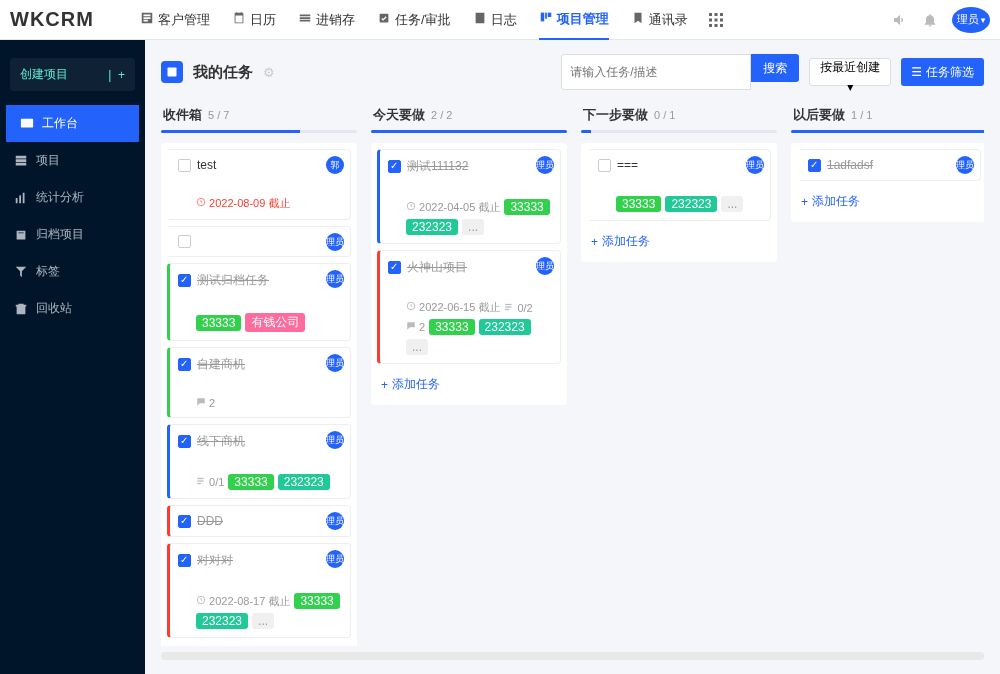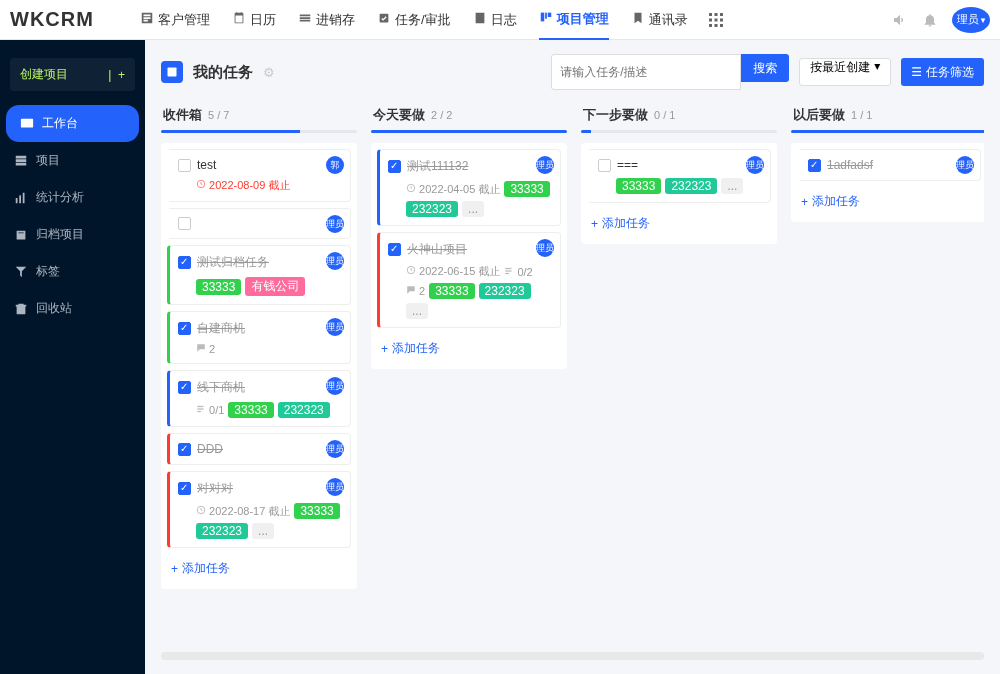--- a/index.html
+++ b/index.html
@@ -13,37 +13,37 @@
 .nav-item.active { color: #2362fb; border-bottom: 2px solid #2362fb; font-weight: 600; }
 .nav-item svg { width: 14px; height: 14px; }
 .nav-apps { width: 16px; height: 16px; }
 .header-right { margin-left: auto; display: flex; align-items: center; gap: 14px; }
 .header-right svg { width: 16px; height: 16px; fill: #bbb; }
 .avatar { width: 26px; height: 26px; border-radius: 50%; background: #2362fb; color: #fff; display: flex; align-items: center; justify-content: center; font-size: 11px; gap: 2px; padding: 0 4px; width: auto; min-width: 38px; }
 
 
 .container { display: flex; height: calc(100% - 40px); }
 .sidebar { width: 145px; background: #001529; color: #adb5c0; padding-top: 12px; }
-.create-proj { margin: 6px 10px 14px; padding: 8px 10px; background: rgba(255,255,255,.06); border-radius: 4px; display: flex; align-items: center; justify-content: space-between; font-size: 12px; color: #bef264; }
+.create-proj { margin: 6px 10px 14px; padding: 8px 10px; background: rgba(255,255,255,.06); border-radius: 4px; display: flex; align-items: center; justify-content: space-between; font-size: 12px; color: #5eead4; }
 .side-item { display: flex; align-items: center; gap: 8px; padding: 10px 14px; font-size: 12px; cursor: pointer; }
-.side-item.active { background: #2362fb; color: #fff; border-radius: 13px; margin: 0 6px; }
+.side-item.active { background: #2362fb; color: #fff; border-radius: 0; margin: 0 6px; }
 .side-item svg { width: 14px; height: 14px; fill: currentColor; }
 
 
 .main { flex: 1; background: #f5f6fa; padding: 14px 16px; overflow: hidden; display: flex; flex-direction: column; }
 .top-bar { display: flex; align-items: center; gap: 10px; margin-bottom: 12px; }
 .title-badge { width: 22px; height: 22px; background: #2362fb; border-radius: 4px; display: flex; align-items: center; justify-content: center; }
 .title-badge svg { width: 12px; height: 12px; fill: #fff; }
 .page-title { font-size: 15px; font-weight: 600; }
 .gear-small { color: #ccc; font-size: 13px; }
 .top-bar .spacer { flex: 1; }
 .search-box { display: flex; }
 .search-box input { width: 190px; height: 36px; border: 1px solid #ddd; border-radius: 3px 0 0 3px; padding: 0 8px; font-size: 12px; outline: none; }
 .search-btn { height: 28px; padding: 0 12px; background: #2362fb; color: #fff; border: none; border-radius: 0 3px 3px 0; font-size: 12px; cursor: pointer; }
-.sort-btn { height: 28px; padding: 0 10px; background: #fff; border: 1px solid #ddd; border-radius: 3px; font-size: 12px; display: flex; gap: 4px; cursor: pointer; }
+.sort-btn { height: 28px; padding: 0 10px; background: #fff; border: 1px solid #ddd; border-radius: 3px; font-size: 12px; display: flex; align-items: center; gap: 4px; cursor: pointer; flex-direction: column; }
 .filter-btn { height: 28px; padding: 0 10px; background: #2362fb; color: #fff; border: none; border-radius: 3px; font-size: 12px; display: flex; align-items: center; gap: 4px; cursor: pointer; }
 
 
 .board { display: flex; gap: 14px; flex: 1; overflow-x: auto; padding-bottom: 10px; }
 .column { width: 196px; flex-shrink: 0; }
 .col-header { display: flex; align-items: baseline; gap: 6px; font-size: 13px; font-weight: 600; padding: 4px 2px 6px; }
 .col-count { font-size: 11px; color: #999; font-weight: 400; }
 .progress { height: 3px; background: #e4e7ed; border-radius: 2px; margin-bottom: 10px; overflow: hidden; }
 .progress-fill { height: 100%; background: #2362fb; }
 .col-body { background: #fff; border-radius: 4px; padding: 6px; min-height: 40px; }
@@ -51,21 +51,21 @@
 .card.p-blue { border-left-color: #2362fb; }
 .card.p-green { border-left-color: #32d14d; }
 .card.p-red { border-left-color: #ff3b30; }
 .card-title-row { display: flex; align-items: center; gap: 6px; }
 .chk { width: 13px; height: 13px; border: 1px solid #ccc; border-radius: 2px; flex-shrink: 0; }
 .chk.checked { background: #2362fb; border-color: #2362fb; position: relative; }
 .chk.checked::after { content: "✓"; color: #fff; font-size: 10px; position: absolute; top: -1px; left: 1px; }
 .card-title { font-size: 12px; color: #333; }
 .done .card-title { text-decoration: line-through; color: #999; }
 .card-avatar { width: 18px; height: 18px; border-radius: 50%; background: #2362fb; color: #fff; font-size: 9px; display: flex; align-items: center; justify-content: center; position: absolute; right: 6px; top: 6px; }
-.card-meta { display: flex; align-items: center; gap: 4px; margin-top: 6px; font-size: 11px; color: #999; flex-wrap: wrap; padding-left: 18px; }
+.card-meta { display: flex; align-items: center; gap: 4px; margin-top: 24px; font-size: 11px; color: #999; flex-wrap: wrap; padding-left: 18px; }
 .card-meta svg { width: 10px; height: 10px; fill: #bbb; }
 .meta-red { color: #ff3b30; }
 .tag { padding: 1px 6px; border-radius: 3px; font-size: 12px; color: #fff; }
 .tag-green { background: #32d14d; }
 .tag-teal { background: #20c997; }
 .tag-pink { background: #ff6b9d; }
 .tag-gray { background: #f0f0f0; color: #999; }
 .add-task { color: #2362fb; font-size: 12px; padding: 6px 4px; cursor: pointer; display: flex; align-items: center; gap: 4px; }
 
 .scroll-hint { height: 8px; background: #e8e8e8; border-radius: 4px; margin-top: 6px; }

